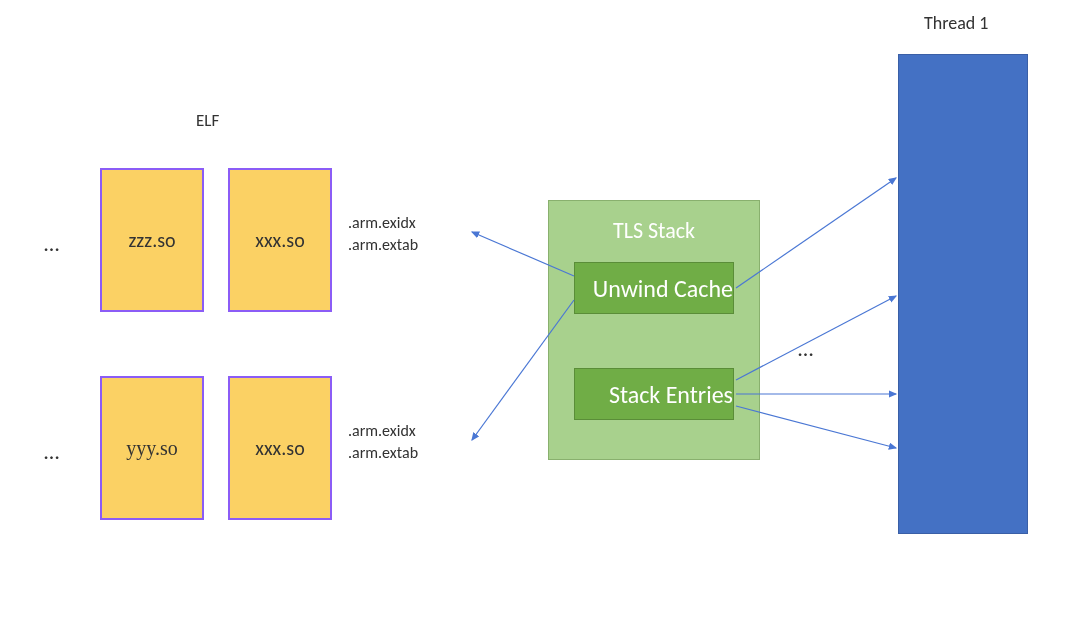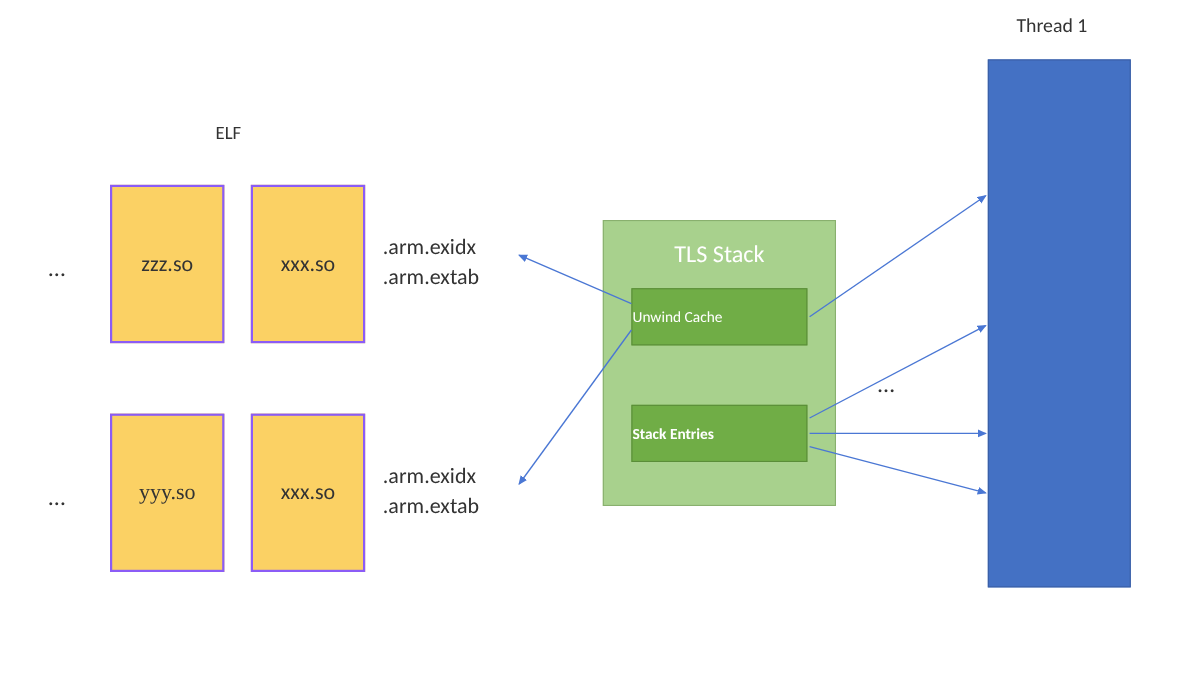--- a/index.html
+++ b/index.html
@@ -33,32 +33,32 @@
     color: #fff;
     font-size: 22px;
   }
   .tls-inner {
     background: #70AD46;
     border: 1px solid #5A8D38;
     width: 160px;
     height: 52px;
     display: flex;
     align-items: center;
-    justify-content: flex-start;
+    justify-content: flex-end;
     color: #fff;
-    font-size: 14px;
+    font-size: 24px;
   }
   .thread-box {
     background: #4471C4;
     border: 1px solid #3A5FA6;
     width: 130px;
     height: 480px;
   }
   .ellipsis-dot { font-size: 22px; color: #333; }
-  .anno { font-size: 20px; line-height: 1.35; }
+  .anno { font-size: 16px; line-height: 1.35; }
   svg.arrows { position: absolute; top: 0; left: 0; pointer-events: none; }
 </style>
 </head>
 <body>
 
 <div class="abs" style="left:196px; top:110px; font-size:17px;">ELF</div>
 
 <div class="abs" style="left:924px; top:12px; font-size:18px;">Thread 1</div>
 
 <div class="abs ellipsis-dot" style="left:44px; top:230px;">…</div>
@@ -90,21 +90,21 @@
 </div>
 
 <div class="abs tls-outer" style="left:548px; top:200px;">
   <div>TLS Stack</div>
 </div>
 
 <div class="abs tls-inner" style="left:574px; top:262px;">
   <span>Unwind Cache</span>
 </div>
 
-<div class="abs tls-inner" style="left:574px; top:368px;font-weight:bold;">
+<div class="abs tls-inner" style="left:574px; top:368px;">
   <span>Stack Entries</span>
 </div>
 
 <div class="abs ellipsis-dot" style="left:798px; top:335px;">…</div>
 
 <div class="abs thread-box" style="left:898px; top:54px;"></div>
 
 <svg class="arrows" width="1080" height="624">
   <defs>
     <marker id="arrhead" markerWidth="8" markerHeight="8" refX="6" refY="3" orient="auto">

